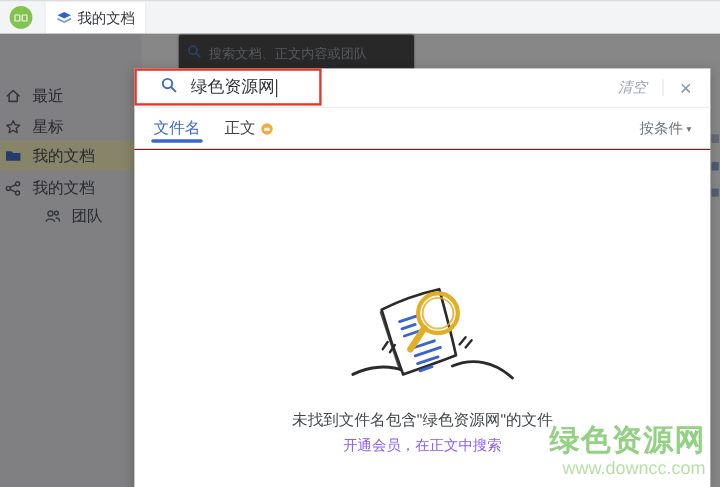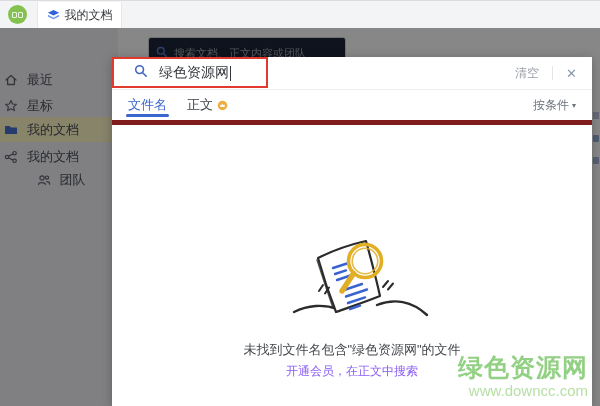--- a/index.html
+++ b/index.html
@@ -12,38 +12,38 @@
   .av-glyph{width:5px;height:6px;border:1px solid rgba(255,255,255,.85);border-radius:1px;}
   .app-tab{position:absolute;left:37px;top:1px;width:85px;height:27px;background:#ffffff;display:flex;align-items:center;justify-content:center;gap:5px;font-size:12px;color:#34373c;border-right:1px solid #e7e7e9;border-left:1px solid #e7e7e9;cursor:pointer;}
   .app-tab svg{display:block;}
 
   
   .app-body{position:absolute;left:0;top:28px;width:600px;height:378px;background:#fff;}
   .side{position:absolute;left:0;top:0;width:118px;height:378px;background:#f1f1f2;}
   .side-item{position:absolute;left:0;width:118px;height:25px;display:flex;align-items:center;gap:9px;padding-left:4px;font-size:13px;color:#41454c;cursor:pointer;}
   .side-item.selected{background:#fef9c3;}
   .side-item svg{display:block;flex:none;}
-  .bg-search{position:absolute;left:148px;top:9px;width:198px;height:32px;background:#0f172a;border:1px solid #cfd0d3;border-radius:3px;display:flex;align-items:center;gap:6px;padding:0 7px;cursor:text;}
+  .bg-search{position:absolute;left:148px;top:0;width:198px;height:32px;background:#404040;border:1px solid #cfd0d3;border-radius:3px;display:flex;align-items:center;gap:6px;padding:0 7px;cursor:text;}
   .bg-search span{font-size:11px;color:#999ea6;white-space:nowrap;}
   .edge-mark{position:absolute;border-radius:1px;}
 
   
   .overlay{position:absolute;left:0;top:28px;width:600px;height:378px;background:rgba(15,15,18,0.50);}
 
   
   .modal{position:absolute;left:112px;top:57px;width:480px;height:349px;background:#fff;box-shadow:0 2px 10px rgba(0,0,0,.25);}
   .m-search{position:absolute;left:0;top:0;width:480px;height:33px;border-bottom:1px solid #ededf0;display:flex;align-items:center;padding:0 15px 0 22px;}
   .m-search .query{font-size:14px;color:#2f3338;margin-left:11px;}
   .caret{display:inline-block;width:1px;height:15px;background:#33363b;vertical-align:-3px;margin-left:1px;}
   .m-right{margin-left:auto;display:flex;align-items:center;gap:13px;}
-  .clear-btn{font-size:12px;color:#9ba0a8;cursor:pointer;}
+  .clear-btn{font-size:12px;color:#9ba0a8;cursor:pointer;font-style:italic;}
   .vdiv{width:1px;height:14px;background:#e3e5e8;}
   .close-btn{font-size:13px;color:#8a98ac;cursor:pointer;line-height:1;}
 
-  .m-tabs{position:absolute;left:0;top:33px;width:480px;height:35px;border-bottom:5px solid #7f1d1d;display:flex;align-items:center;padding:0 16px;}
+  .m-tabs{position:absolute;left:0;top:33px;width:480px;height:35px;border-bottom:1px solid #7f1d1d;display:flex;align-items:center;padding:0 16px;}
   .tab{position:relative;height:35px;display:flex;align-items:center;gap:4px;font-size:13px;color:#40454c;margin-right:20px;cursor:pointer;}
   .tab.active{color:#3a66d1;}
   .tab.active::after{content:"";position:absolute;left:-2px;right:-2px;bottom:6px;height:3px;border-radius:2px;background:#3a66d1;}
   .tab .badge{display:flex;}
   .filter{margin-left:auto;font-size:12px;color:#6e747e;cursor:pointer;display:flex;align-items:center;gap:3px;}
   .filter .tri{font-size:8px;color:#6e747e;}
 
   .illus{position:absolute;left:168px;top:171px;width:160px;height:110px;}
   .empty-msg{position:absolute;left:0;top:284px;width:480px;text-align:center;font-size:13px;color:#43474d;}
   .upgrade{position:absolute;left:0;top:306px;width:480px;text-align:center;font-size:12px;color:#8b5cf6;cursor:pointer;}

